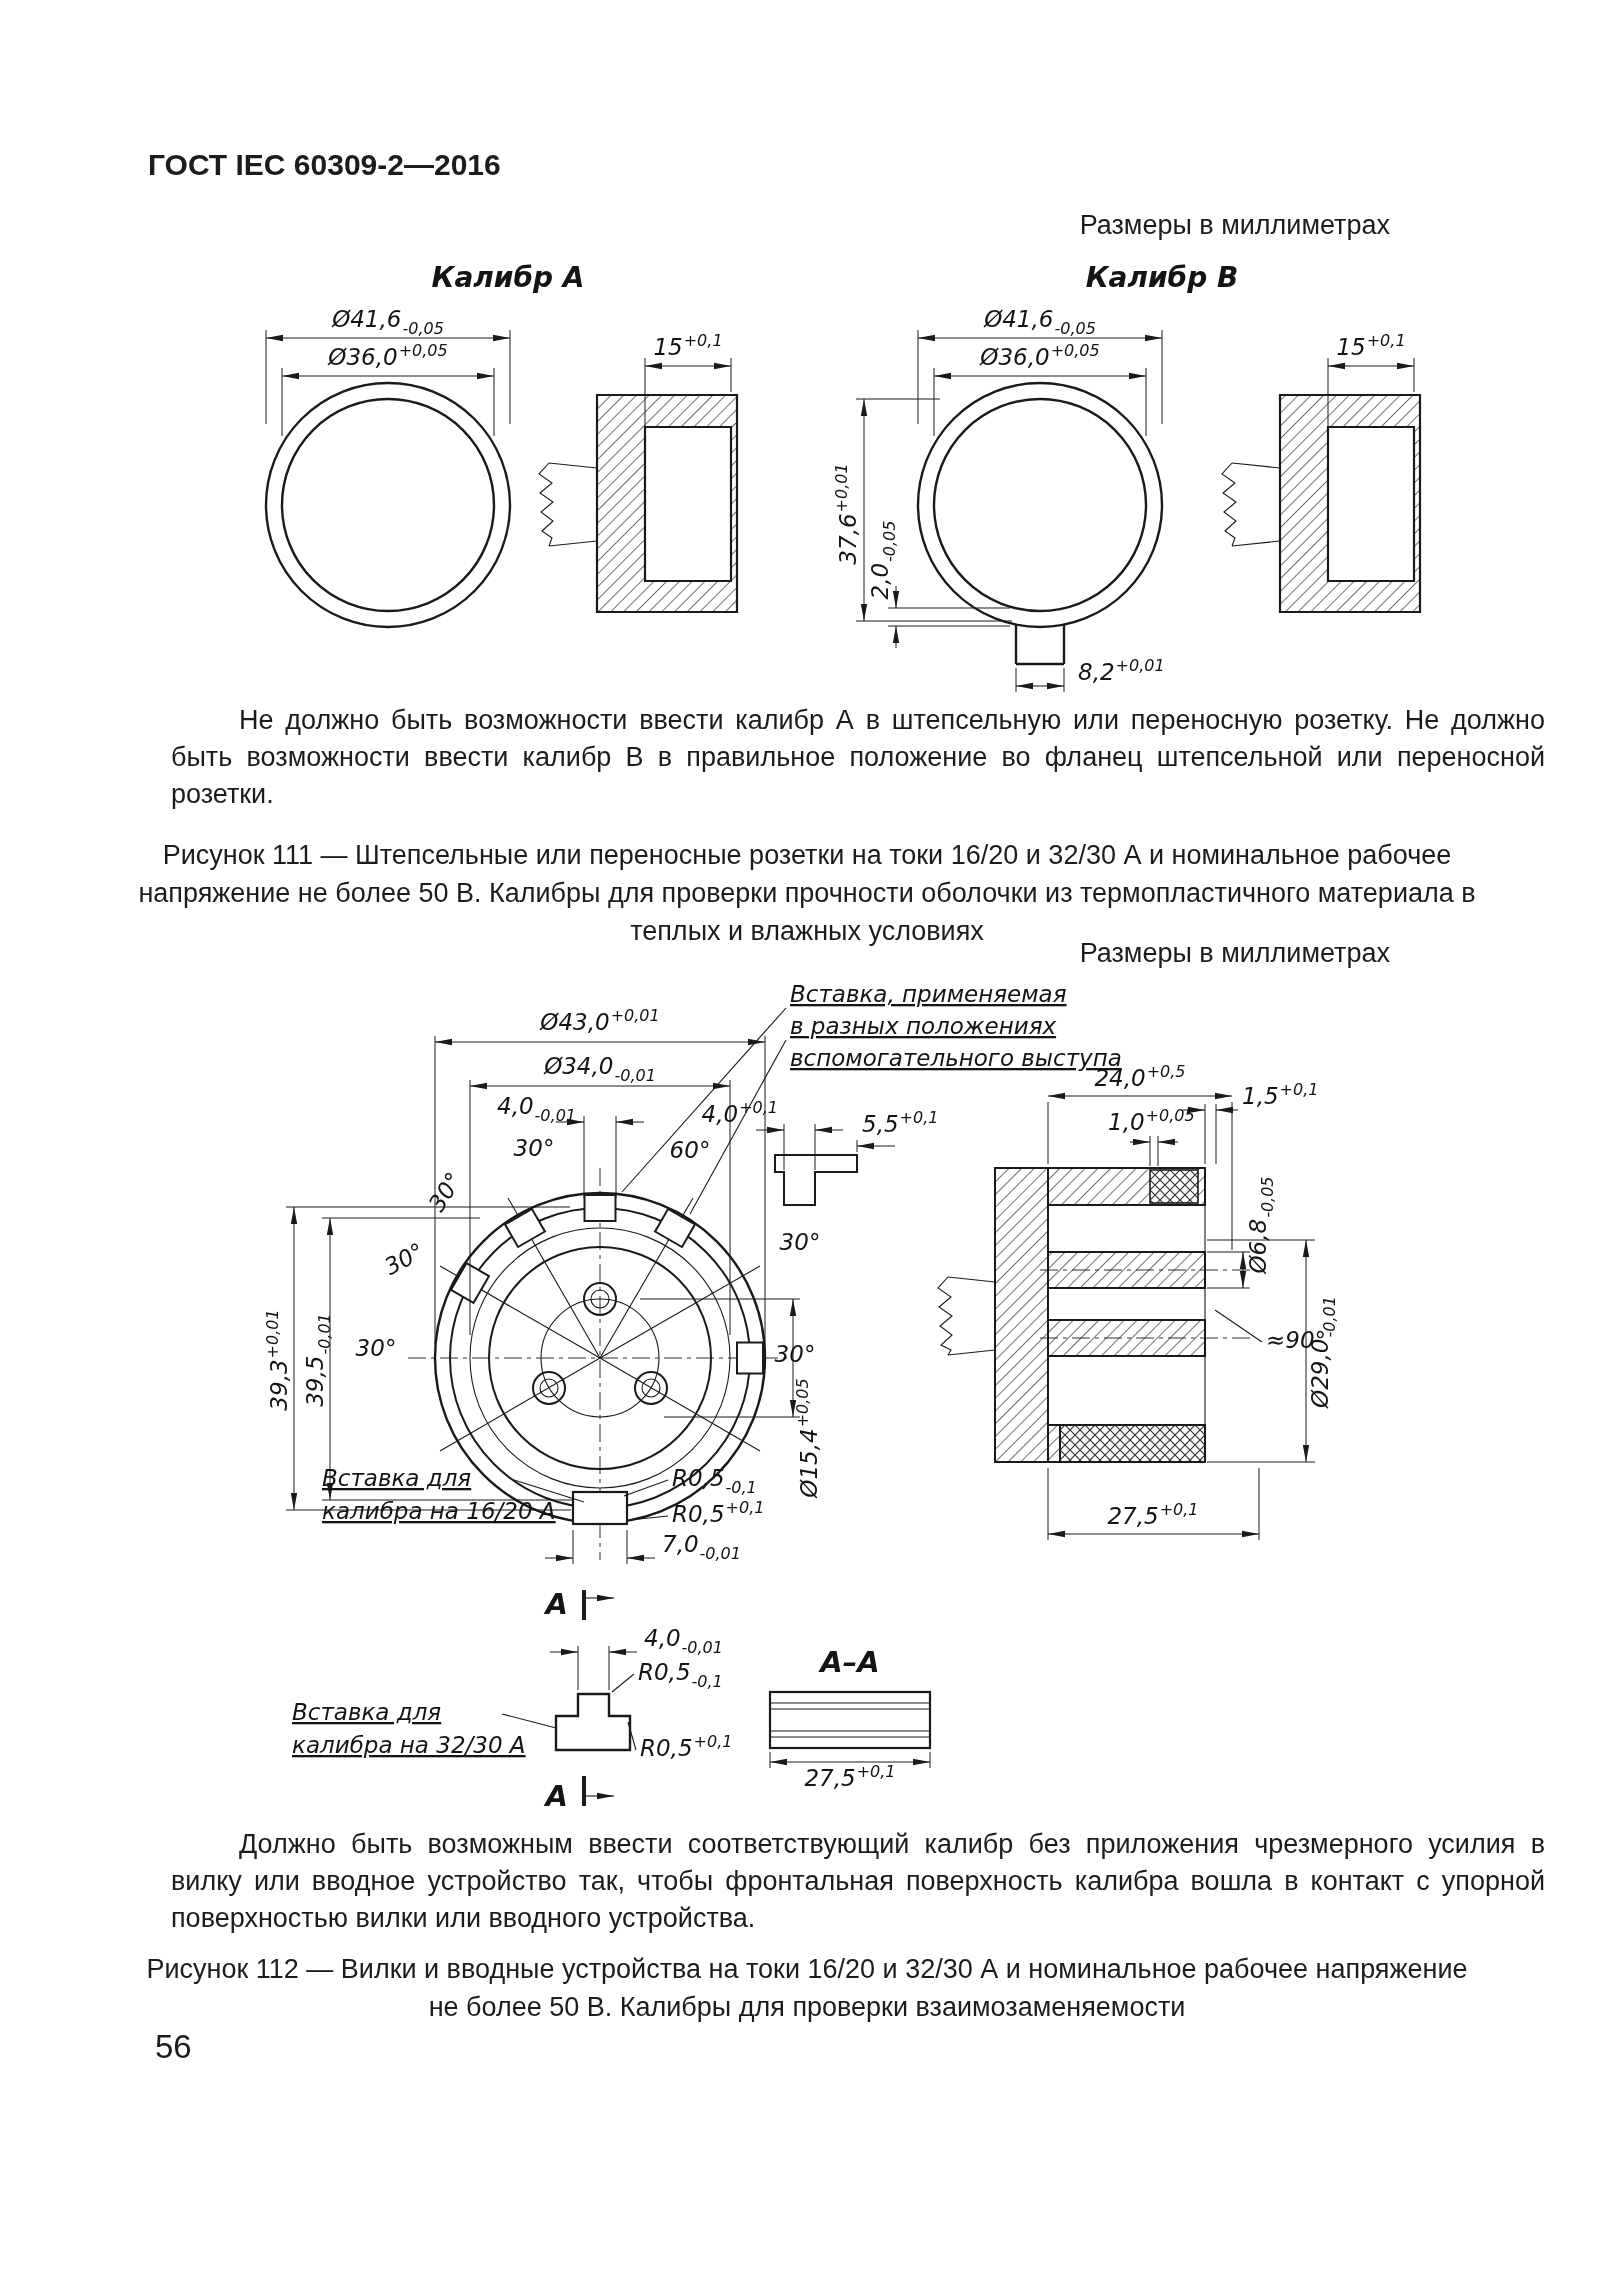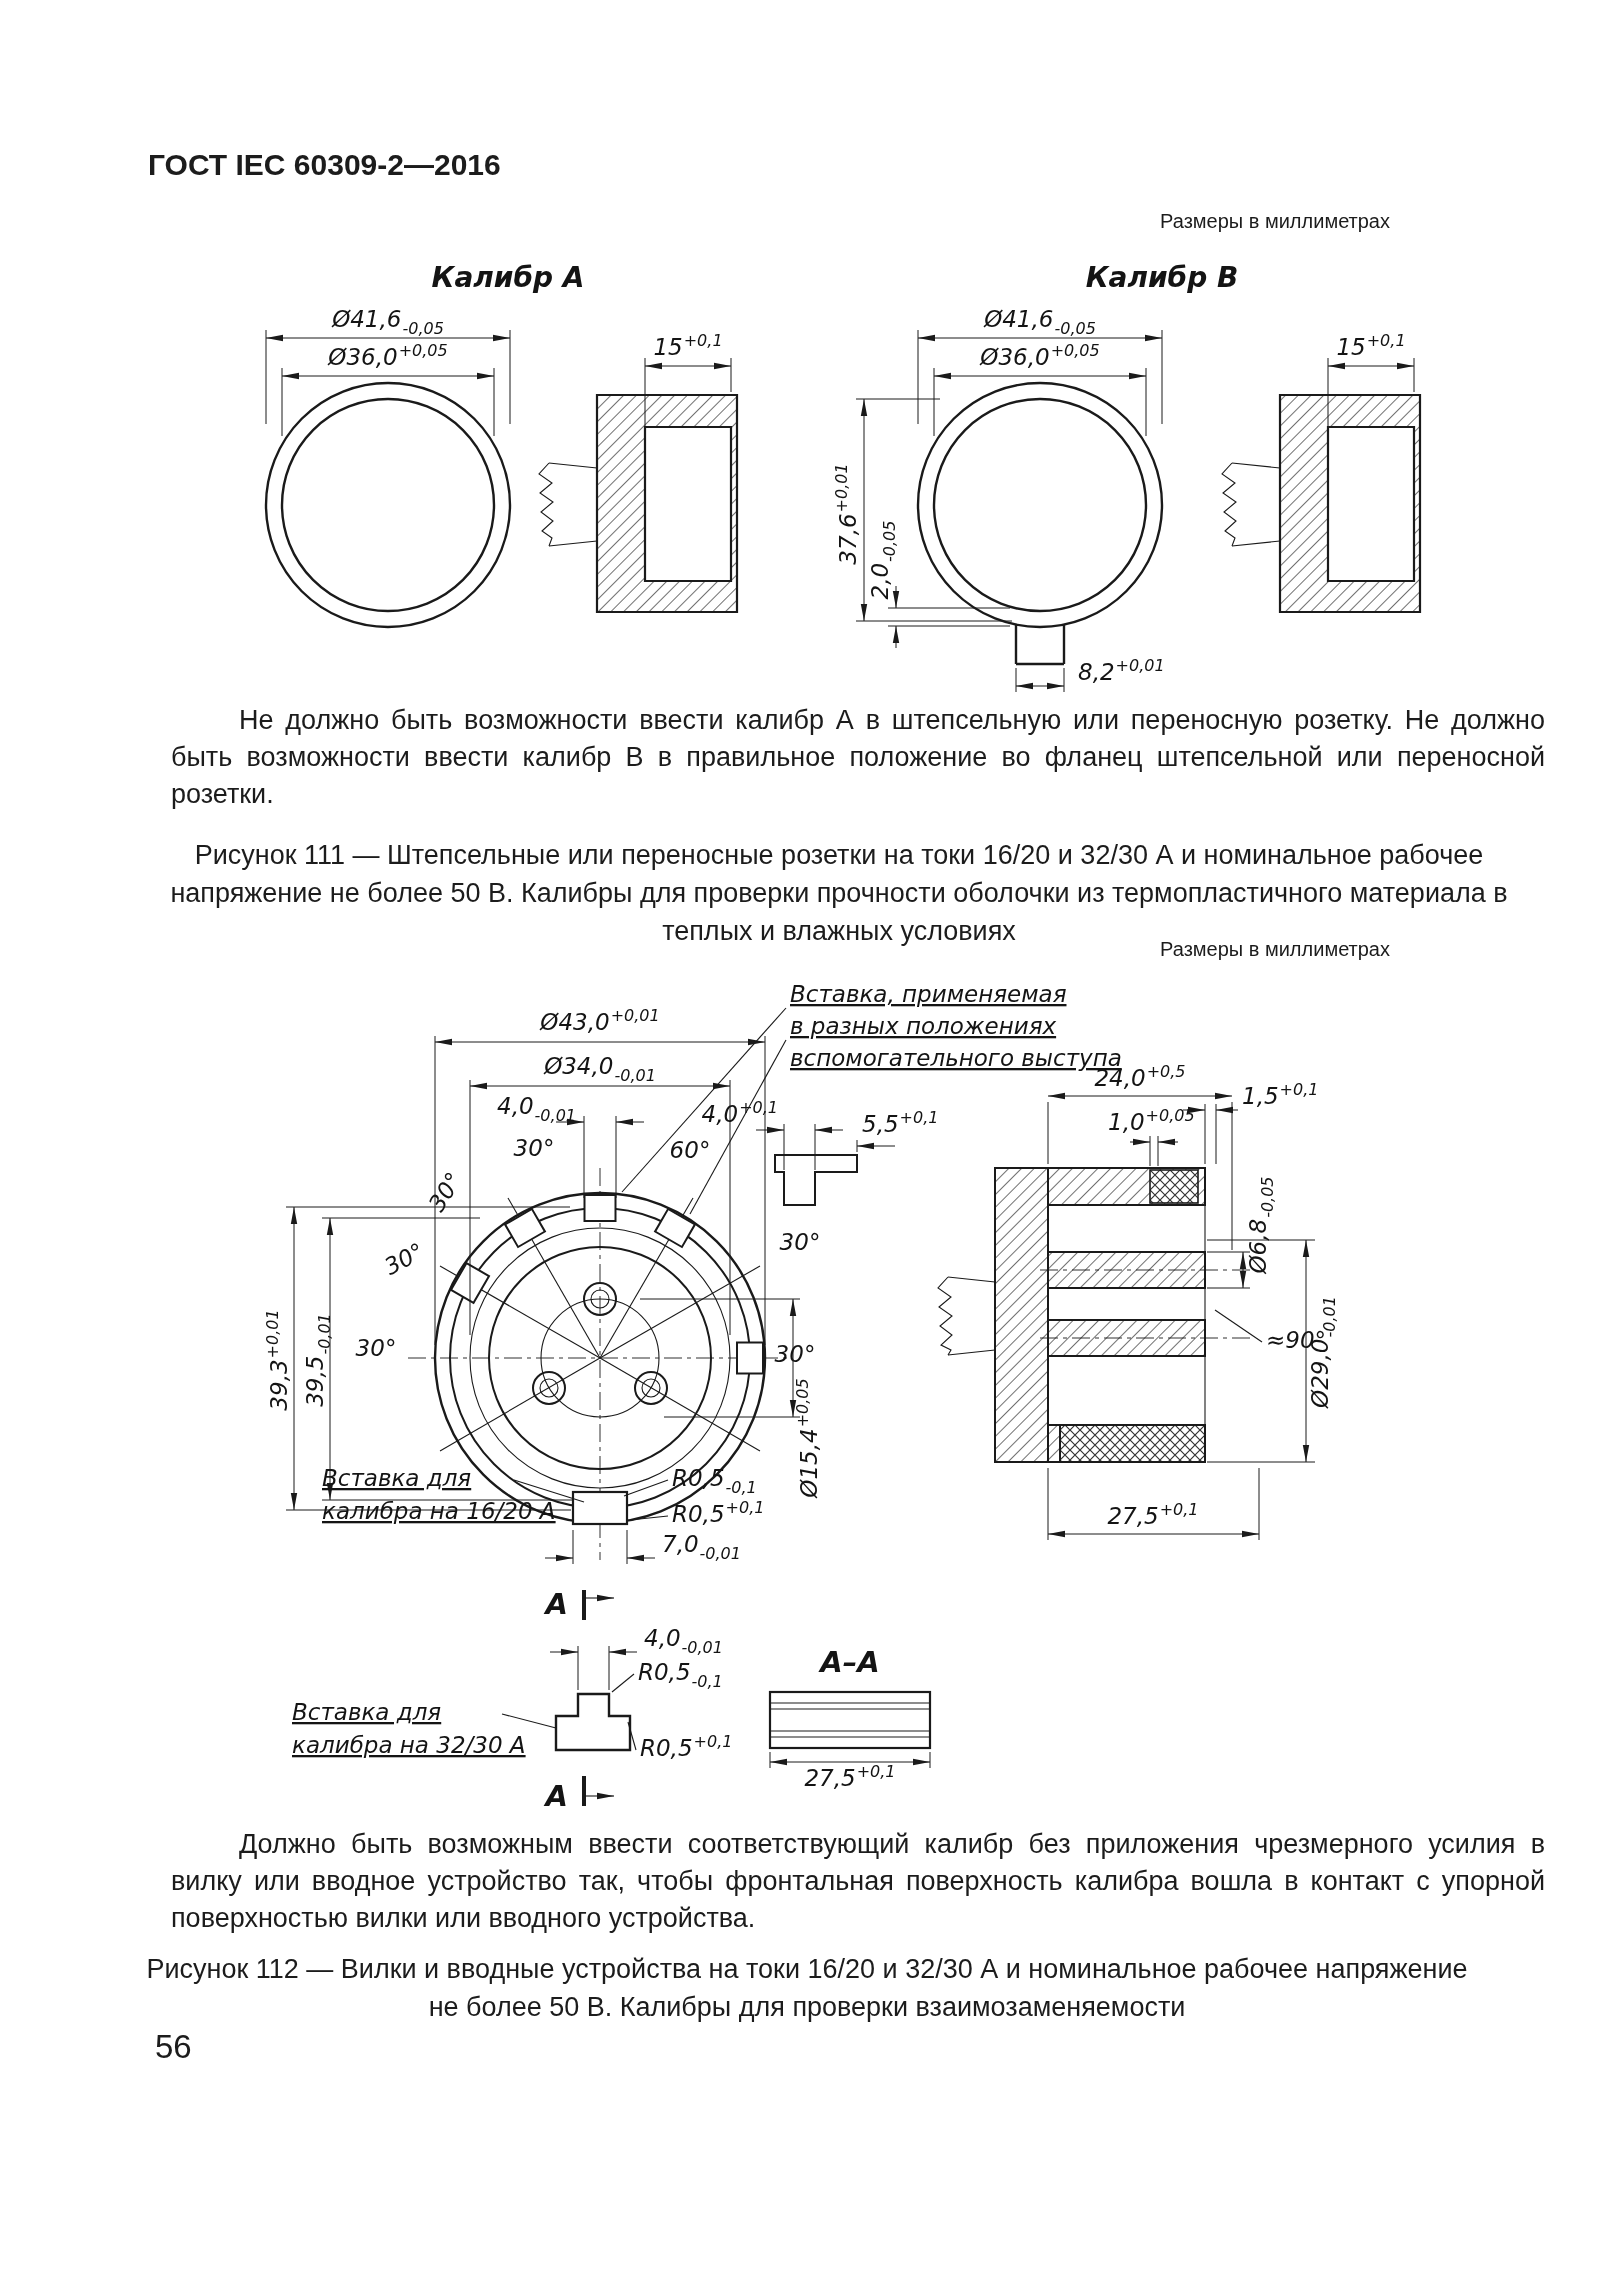--- a/index.html
+++ b/index.html
@@ -1,25 +1,25 @@
 <!DOCTYPE html>
 <html><head>
 <meta charset="utf-8">
 <style>
   html,body{margin:0;padding:0;background:#e8e8e8;}
   .page{position:relative;width:1614px;height:2283px;background:#ffffff;overflow:hidden;
         font-family:"Liberation Sans",sans-serif;color:#1c1c1c;}
   .hdr{position:absolute;left:148px;top:148px;font-size:30px;font-weight:bold;}
-  .units{position:absolute;right:224px;font-size:20px;}
+  .units{position:absolute;right:224px;font-size:27px;}
   .units1{top:210px;} .units2{top:938px;}
   .para{position:absolute;left:171px;width:1374px;font-size:27px;line-height:37px;
         text-align:justify;text-indent:68px;}
   .para1{top:702px;} .para2{top:1826px;}
   .cap{position:absolute;left:137px;width:1340px;font-size:27px;line-height:38px;text-align:center;}
-  .cap1{top:836px;margin-left:32px;} .cap2{top:1950px;}
+  .cap1{top:836px;} .cap2{top:1950px;}
   .pagenum{position:absolute;left:155px;top:2028px;font-size:33px;}
   svg{position:absolute;left:0;width:1614px;}
   
   .th{stroke:#1a1a1a;stroke-width:2.4;fill:none;}
   .th2{stroke:#1a1a1a;stroke-width:2;fill:none;}
   .tn{stroke:#1a1a1a;stroke-width:1.1;fill:none;}
   .dl{stroke:#1a1a1a;stroke-width:1;fill:none;}
   .cl{stroke:#1a1a1a;stroke-width:0.9;fill:none;stroke-dasharray:18 5 4 5;}
   svg text{fill:#141414;}
   .dt{font:italic 23px "DejaVu Sans",sans-serif;}

